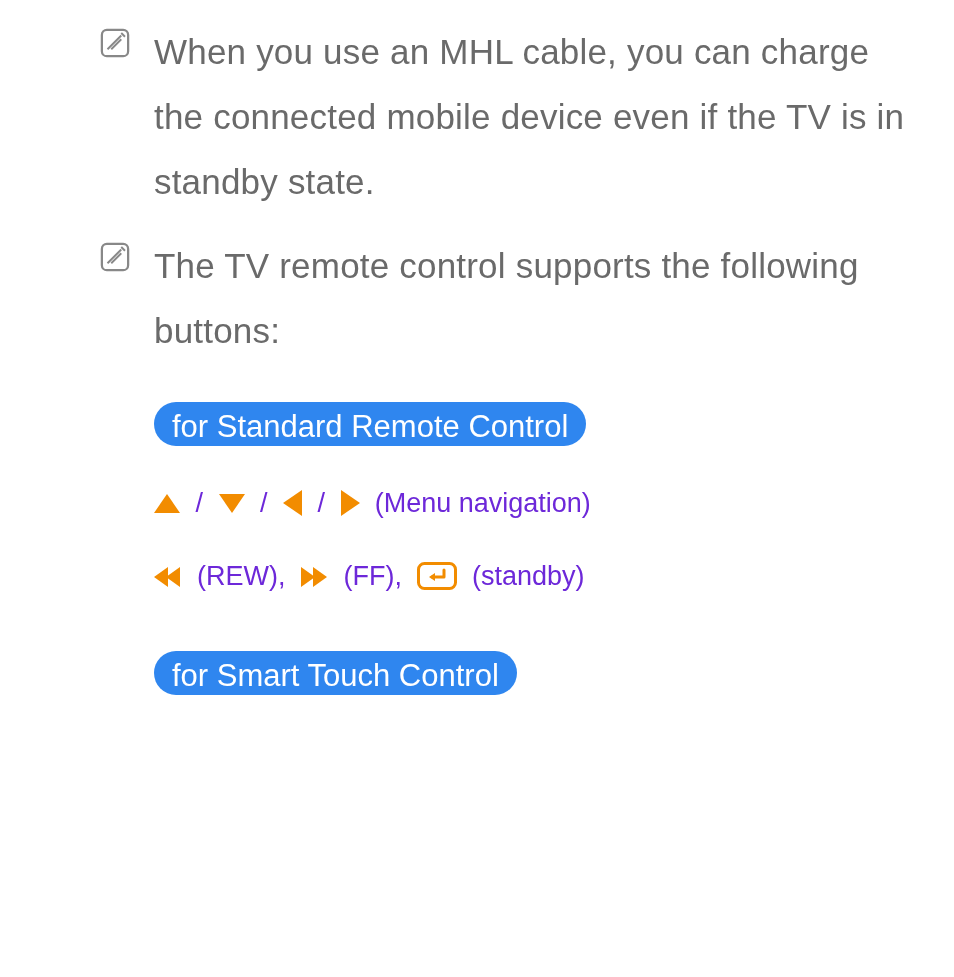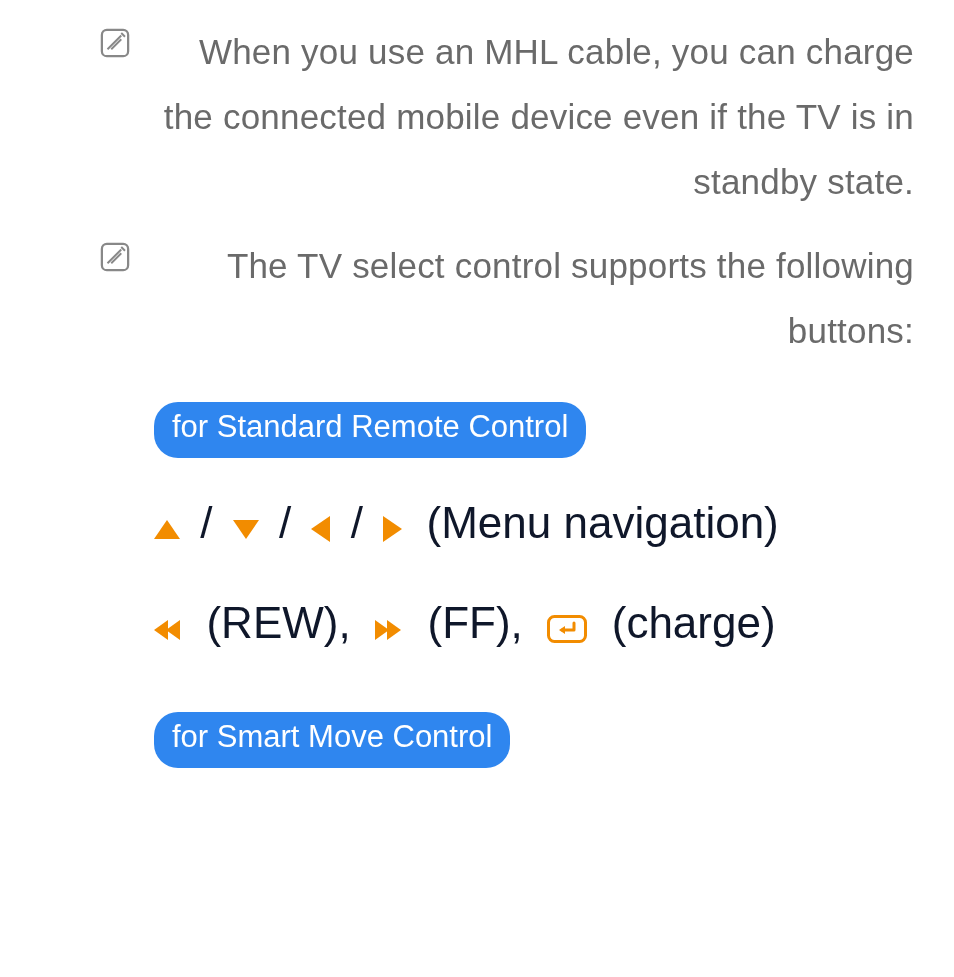--- a/index.html
+++ b/index.html
@@ -12,21 +12,20 @@
     color: #666;
     background: #fff;
   }
   .content {
     padding: 20px 40px 0 100px;
   }
   .note-row {
     display: flex;
     align-items: flex-start;
     margin-bottom: 20px;
-    text-align: right;
   }
   .note-icon {
     flex: 0 0 auto;
     width: 30px;
     height: 30px;
     margin-top: 8px;
     margin-right: 24px;
   }
   .note-text {
     flex: 1;
@@ -37,29 +36,29 @@
   }
   .indent-block {
     margin-left: 54px;
   }
   .pill {
     display: inline-block;
     background: #2f86ef;
     color: #fff;
     font-size: 31px;
     line-height: 1;
-    padding: 9px 18px 16px 18px;
+    padding: 9px 18px 4px 18px;
     border-radius: 24px;
     margin: 18px 0 14px 0;
   }
   .btn-line {
-    font-size: 44px;
+    font-size: 27px;
     line-height: 1.6;
-    color: #0f172a;
-    margin: 16px 0 30px 0;
+    color: #6d28d9;
+    margin: 22px 0 30px 0;
   }
   .tri-up {
     display: inline-block;
     width: 0; height: 0;
     border-left: 13px solid transparent;
     border-right: 13px solid transparent;
     border-bottom: 19px solid #F28C00;
     vertical-align: -1px;
   }
   .tri-down {
@@ -168,21 +167,21 @@
     <div class="note-text">When you use an MHL cable, you can charge the connected mobile device even if the TV is in standby state.</div>
   </div>
 
   <div class="note-row">
     <svg class="note-icon" viewBox="0 0 24 24">
       <rect x="1.5" y="1.5" width="21" height="21" rx="4" fill="none" stroke="#888" stroke-width="1.8"></rect>
       <path d="M6 17 L17 6" stroke="#888" stroke-width="1.6" fill="none"></path>
       <path d="M9 17 L17 9" stroke="#888" stroke-width="1.6" fill="none"></path>
       <path d="M17 4 L20 7" stroke="#888" stroke-width="1.6" fill="none"></path>
     </svg>
-    <div class="note-text">The TV select control supports the following buttons:</div>
+    <div class="note-text">The TV remote control supports the following buttons:</div>
   </div>
 
   <div class="indent-block">
 
     <div class="pill">for Standard Remote Control</div>
 
     <div class="btn-line">
       <span class="tri-up"></span>
       <span class="sep">/</span>
       <span class="tri-down"></span>
@@ -198,22 +197,22 @@
       &nbsp;<span>(REW),</span>
       &nbsp;<span class="ff"></span>
       &nbsp;<span>(FF),</span>
       &nbsp;<span class="enter-sel">
         <svg width="40" height="28" viewBox="0 0 40 28">
           <rect x="1.5" y="1.5" width="37" height="25" rx="6" fill="none" stroke="#F28C00" stroke-width="3"></rect>
           <path d="M27 8 L27 15 L15 15" fill="none" stroke="#F28C00" stroke-width="3" stroke-linecap="round" stroke-linejoin="round"></path>
           <path d="M18 11 L12 15 L18 19 Z" fill="#F28C00"></path>
         </svg>
       </span>
-      &nbsp;<span>(charge)</span>
+      &nbsp;<span>(standby)</span>
     </div>
 
 
 
-    <div class="pill">for Smart Move Control</div>
+    <div class="pill">for Smart Touch Control</div>
 
   </div>
 
 </div>
 
 </body></html>

